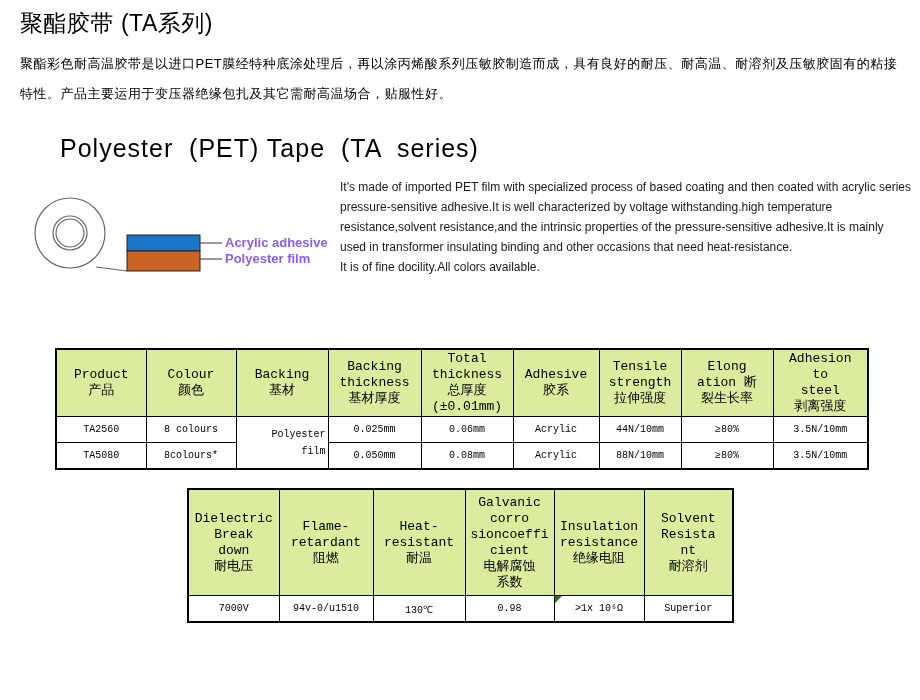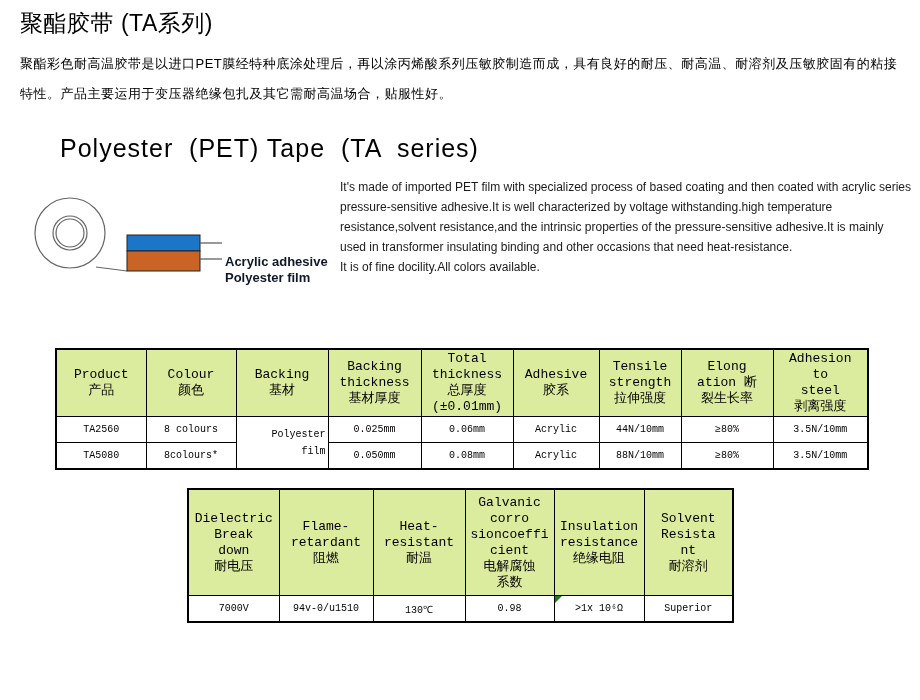--- a/index.html
+++ b/index.html
@@ -8,21 +8,21 @@
     font-family:"Liberation Sans","DejaVu Sans",sans-serif;color:#000;
   }
   
   .cn-title{position:absolute;left:20px;top:8px;font-size:23px;font-weight:normal;letter-spacing:.5px;}
   .cn-para{position:absolute;left:20px;top:49px;width:884px;font-size:13px;line-height:30px;letter-spacing:.5px;}
   
   .en-title{position:absolute;left:20px;top:134px;font-size:25px;letter-spacing:1px;white-space:pre;margin-left:40px;}
   
   .diagram{position:absolute;left:20px;top:183px;width:330px;height:150px;}
   .diagram svg{position:absolute;left:0;top:0;}
-  .diag-label{position:absolute;font-size:13px;font-weight:bold;color:#0f172a;white-space:nowrap;margin-top:19px;}
+  .diag-label{position:absolute;font-size:13px;font-weight:bold;color:#8b5cf6;white-space:nowrap;}
   .diag-label.acrylic{left:205px;top:52px;}
   .diag-label.polyester{left:205px;top:68px;}
   
   .descr{position:absolute;left:340px;top:177px;width:572px;font-size:12px;line-height:20px;color:#1a1a1a;}
   .descr p{margin:0;}
   
   table{border-collapse:collapse;table-layout:fixed;
         font-family:"Liberation Mono","DejaVu Sans Mono",monospace;}
   .spec-table{position:absolute;left:55px;top:348px;}
   .perf-table{position:absolute;left:187px;top:488px;}

